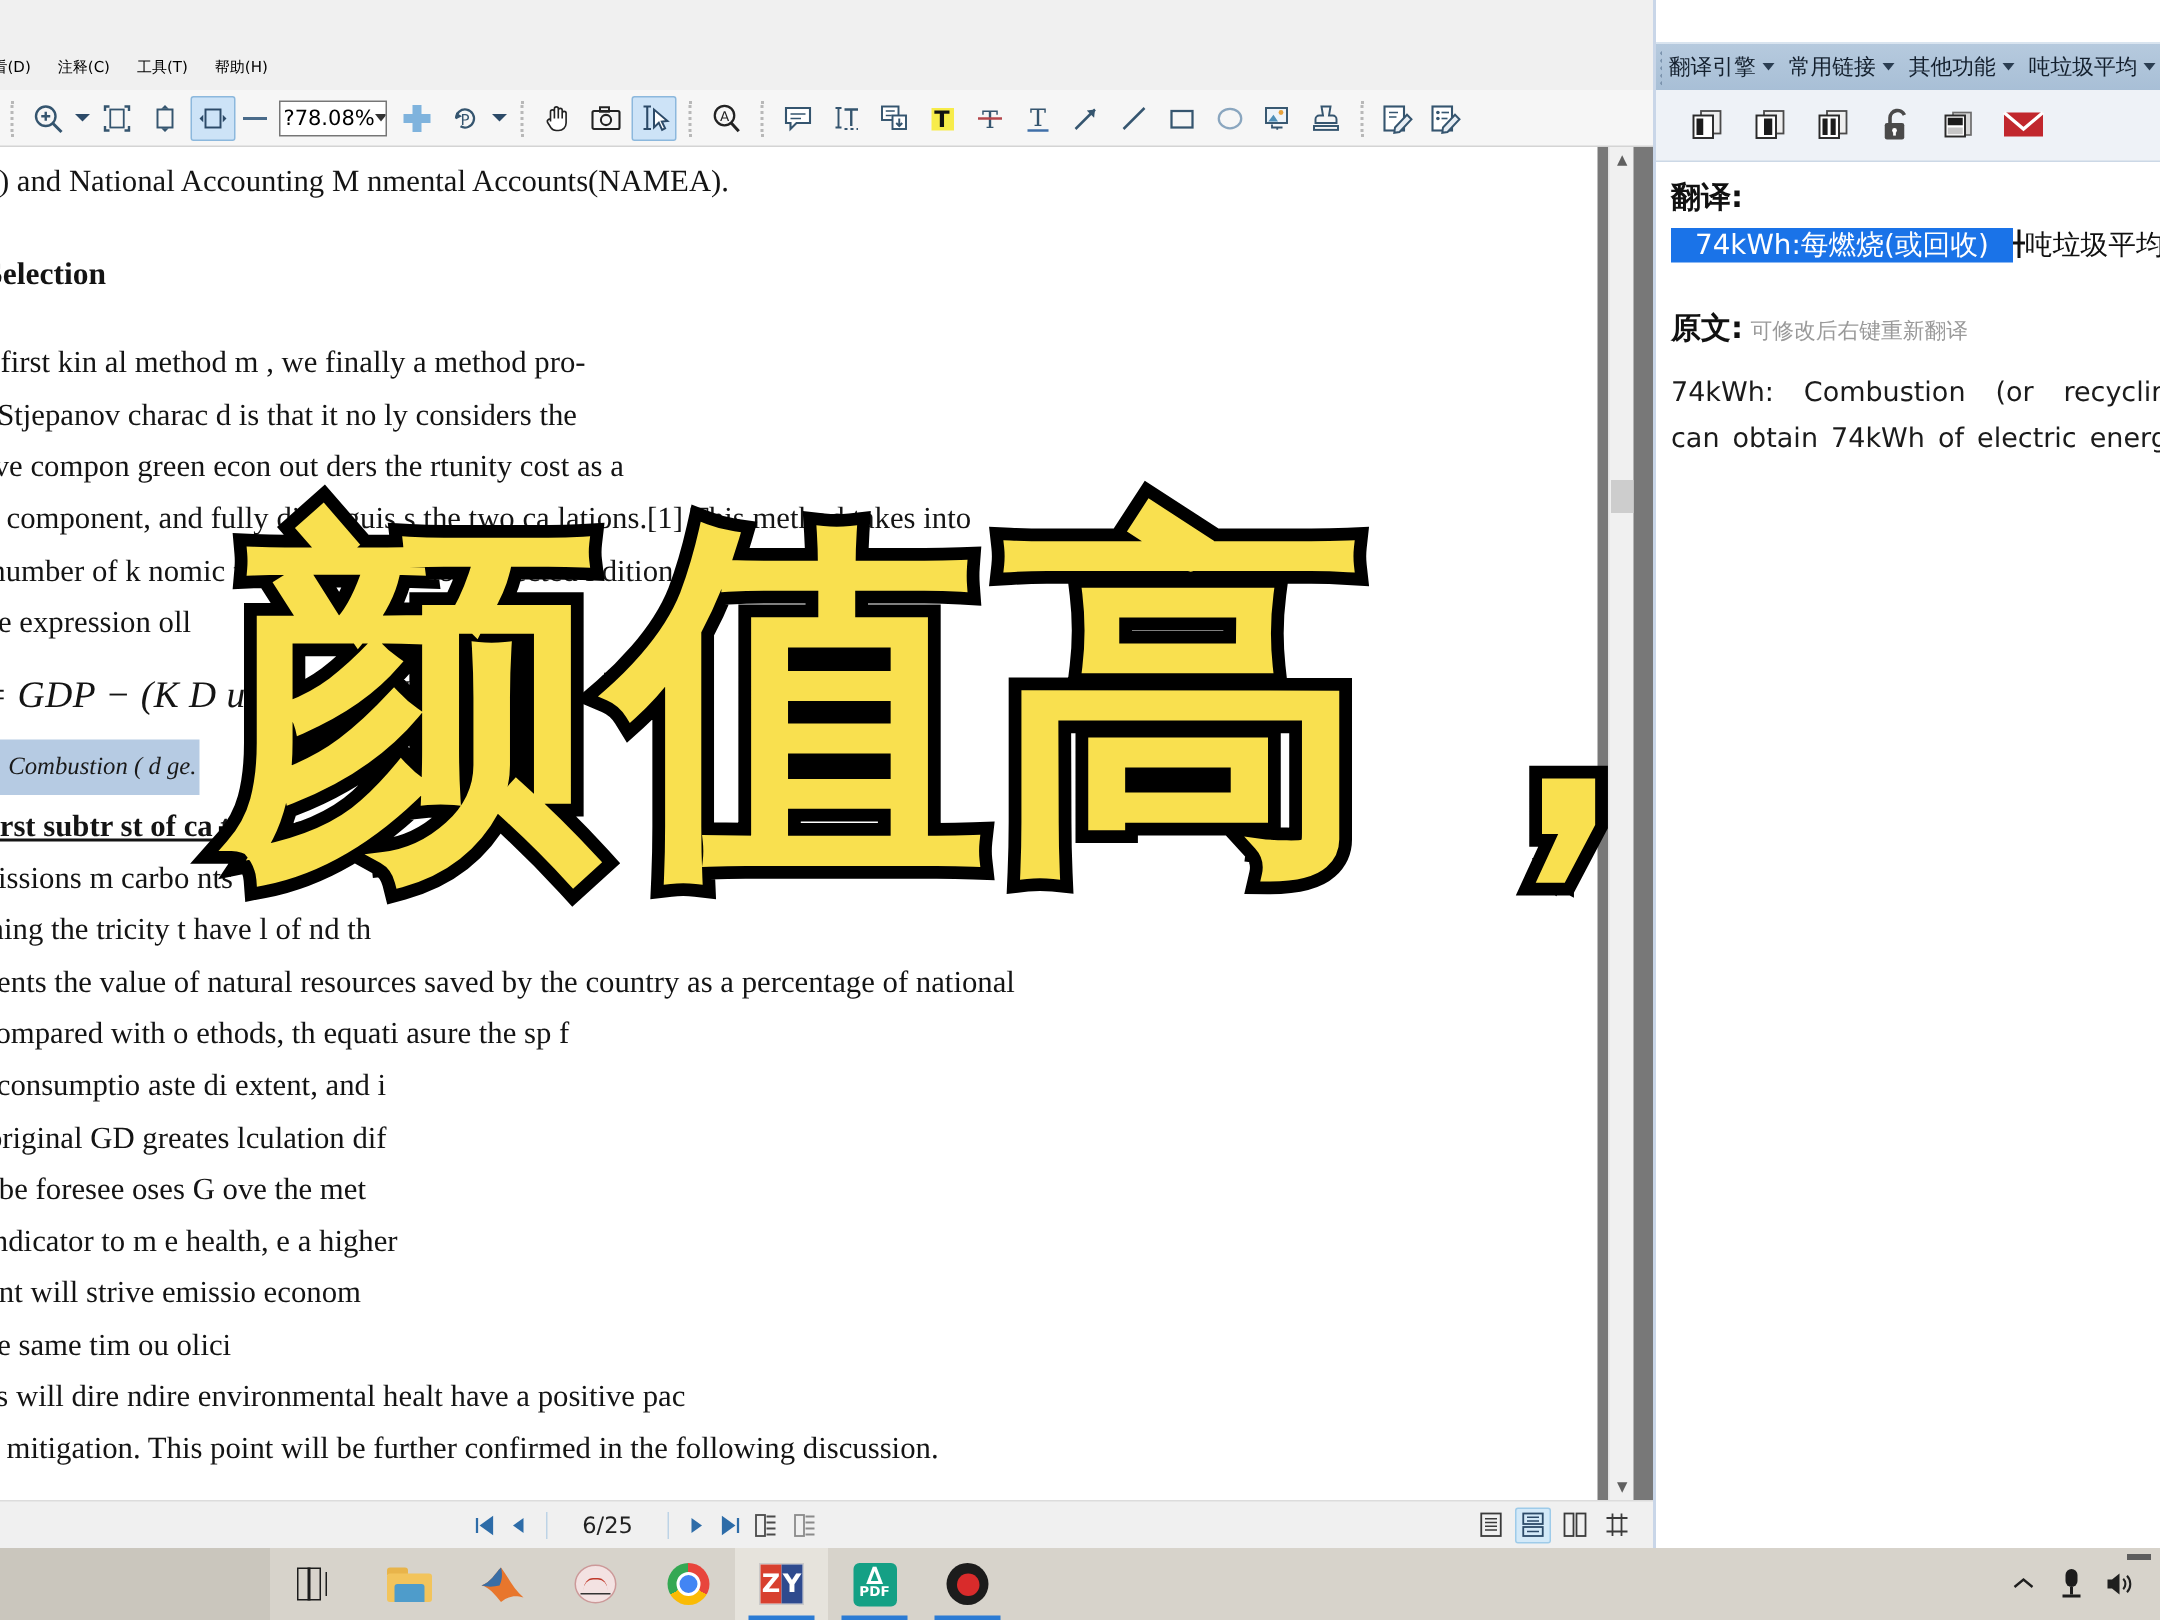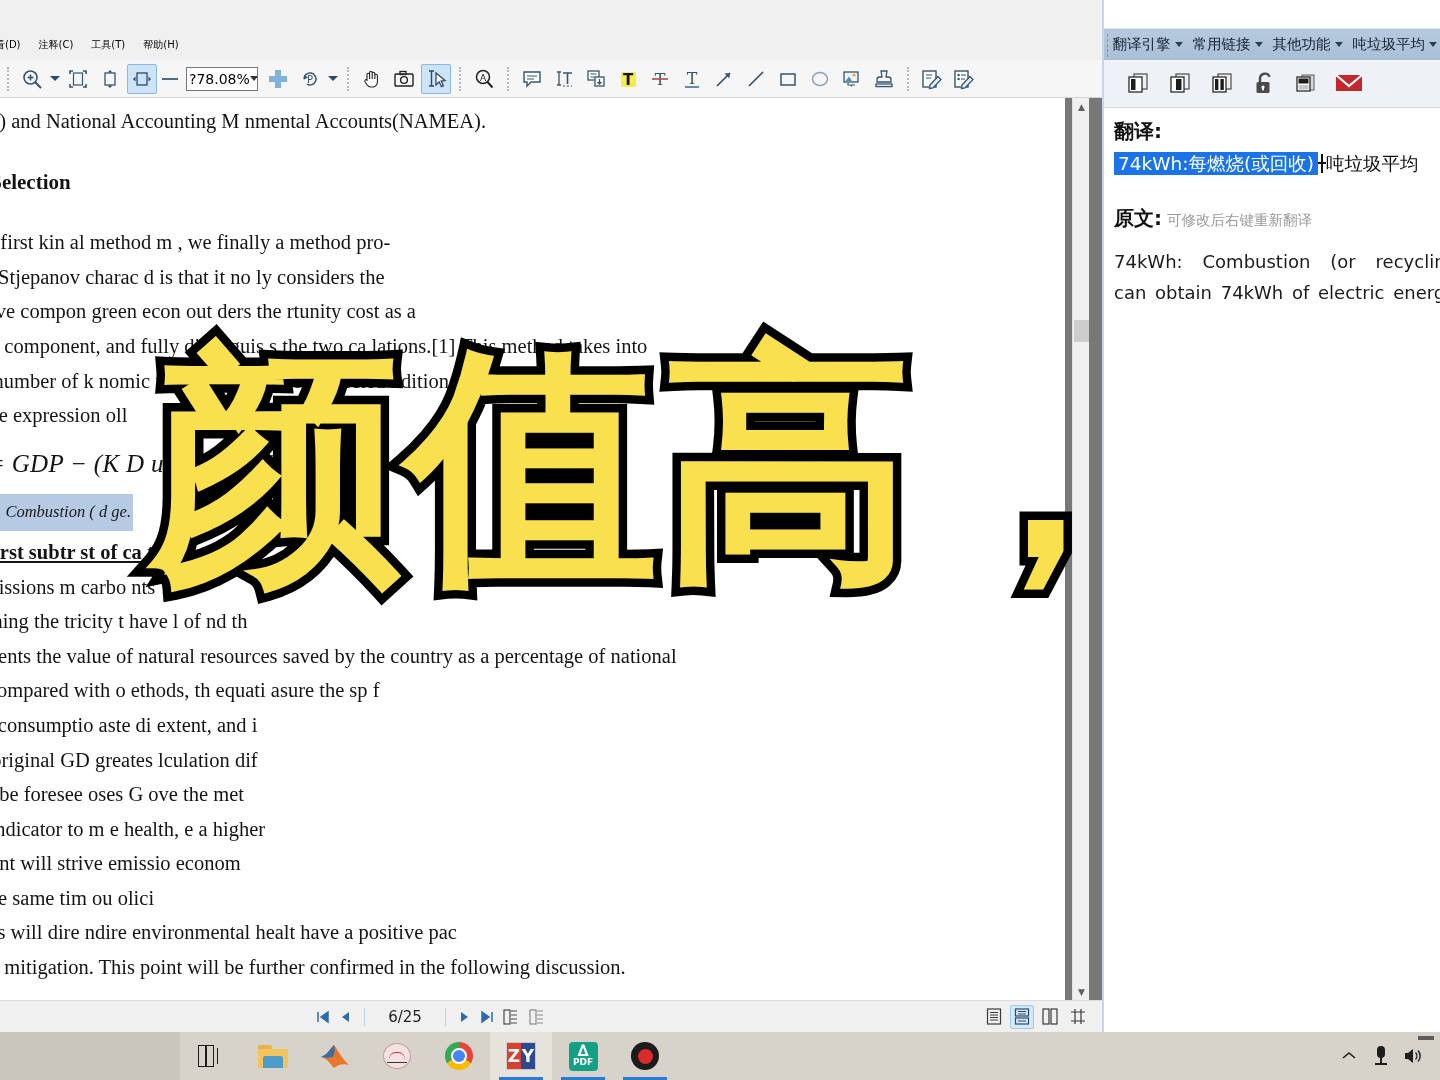--- a/index.html
+++ b/index.html
@@ -205,21 +205,21 @@
   .tb-label {
     font-size: 20px; font-weight: bold; color: #111;
     font-family: "DejaVu Sans", sans-serif;
     margin-bottom: 6px;
   }
   #translated-line {
     font-size: 18.5px; line-height: 26px; white-space: nowrap;
     font-family: "DejaVu Sans", sans-serif;
     overflow: hidden;
   }
-  #translated-line .hl { background: #1a73e8; color: #fff; padding: 1px 4px; }
+  #translated-line .hl { background: #1a73e8; color: #fff; padding: 1px 16px; }
   #translated-line .rest { color: #111; }
   #caret-mark {
     display: inline-block; position: relative; width: 8px; height: 19px;
     vertical-align: -3px;
   }
   #caret-mark:before {
     content: ""; position: absolute; left: 3px; top: 0; width: 1.6px; height: 19px;
     background: #111;
   }
   #caret-mark:after {

